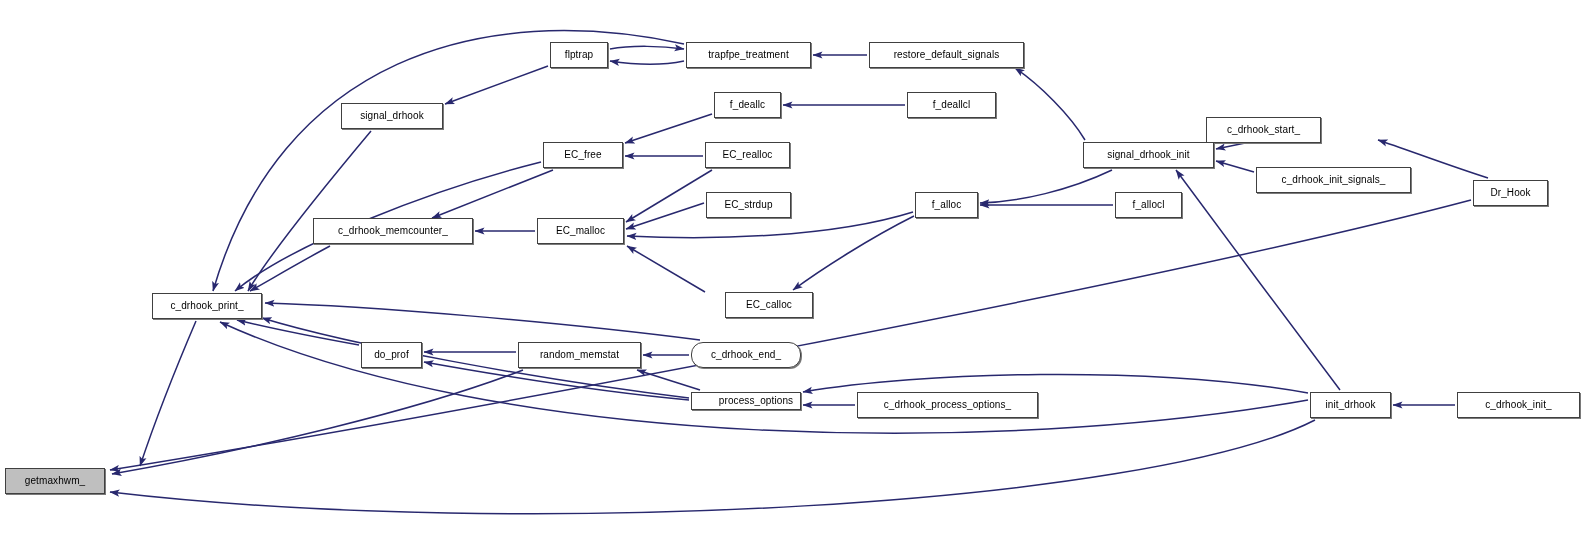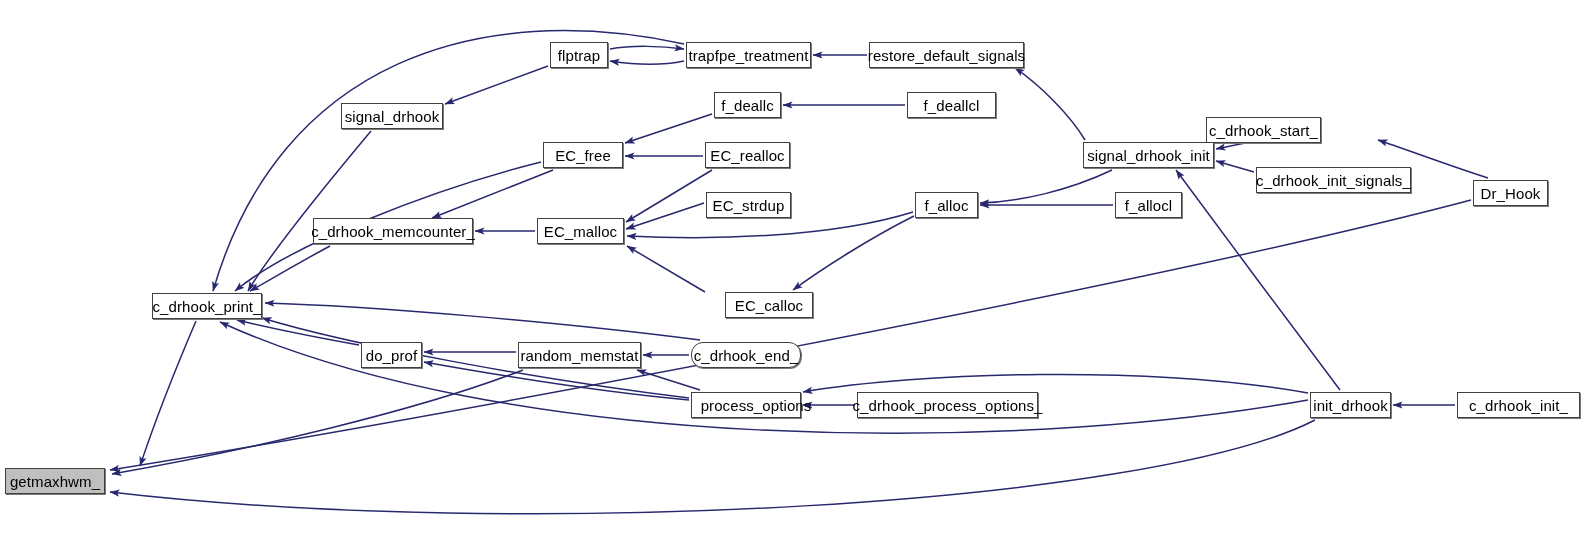--- a/index.html
+++ b/index.html
@@ -34,21 +34,21 @@
     height: 543px;
   }
   .node {
     position: absolute;
     box-sizing: border-box;
     display: flex;
     align-items: center;
     justify-content: center;
     background: #ffffff;
     border: 1px solid #404040;
-    font-size: 15px;
+    font-size: 10px;
     line-height: 1;
     color: #000000;
     white-space: nowrap;
     letter-spacing: 0.1px;
     box-shadow: 1px 1px 0 0 #7a7a7a;
   }
   .node.highlight {
     background: #bfbfbf;
   }
   .node-label {
@@ -212,21 +212,21 @@
       </div>
     <div class="node" style="left:361px;top:342px;width:61px;height:26px;">
         <span class="node-label">do_prof</span>
       </div>
     <div class="node" style="left:518px;top:342px;width:123px;height:26px;">
         <span class="node-label">random_memstat</span>
       </div>
     <div class="node" style="left:691px;top:342px;width:110px;height:26px;border-radius:12px;">
         <span class="node-label">c_drhook_end_</span>
       </div>
-    <div class="node" style="left:691px;top:392px;width:110px;height:26px;padding-left:20px;">
+    <div class="node" style="left:691px;top:392px;width:110px;height:18px;padding-left:20px;">
         <span class="node-label">process_options</span>
       </div>
     <div class="node" style="left:857px;top:392px;width:181px;height:26px;">
         <span class="node-label">c_drhook_process_options_</span>
       </div>
     <div class="node" style="left:1310px;top:392px;width:81px;height:26px;">
         <span class="node-label">init_drhook</span>
       </div>
     <div class="node" style="left:1457px;top:392px;width:123px;height:26px;">
         <span class="node-label">c_drhook_init_</span>

